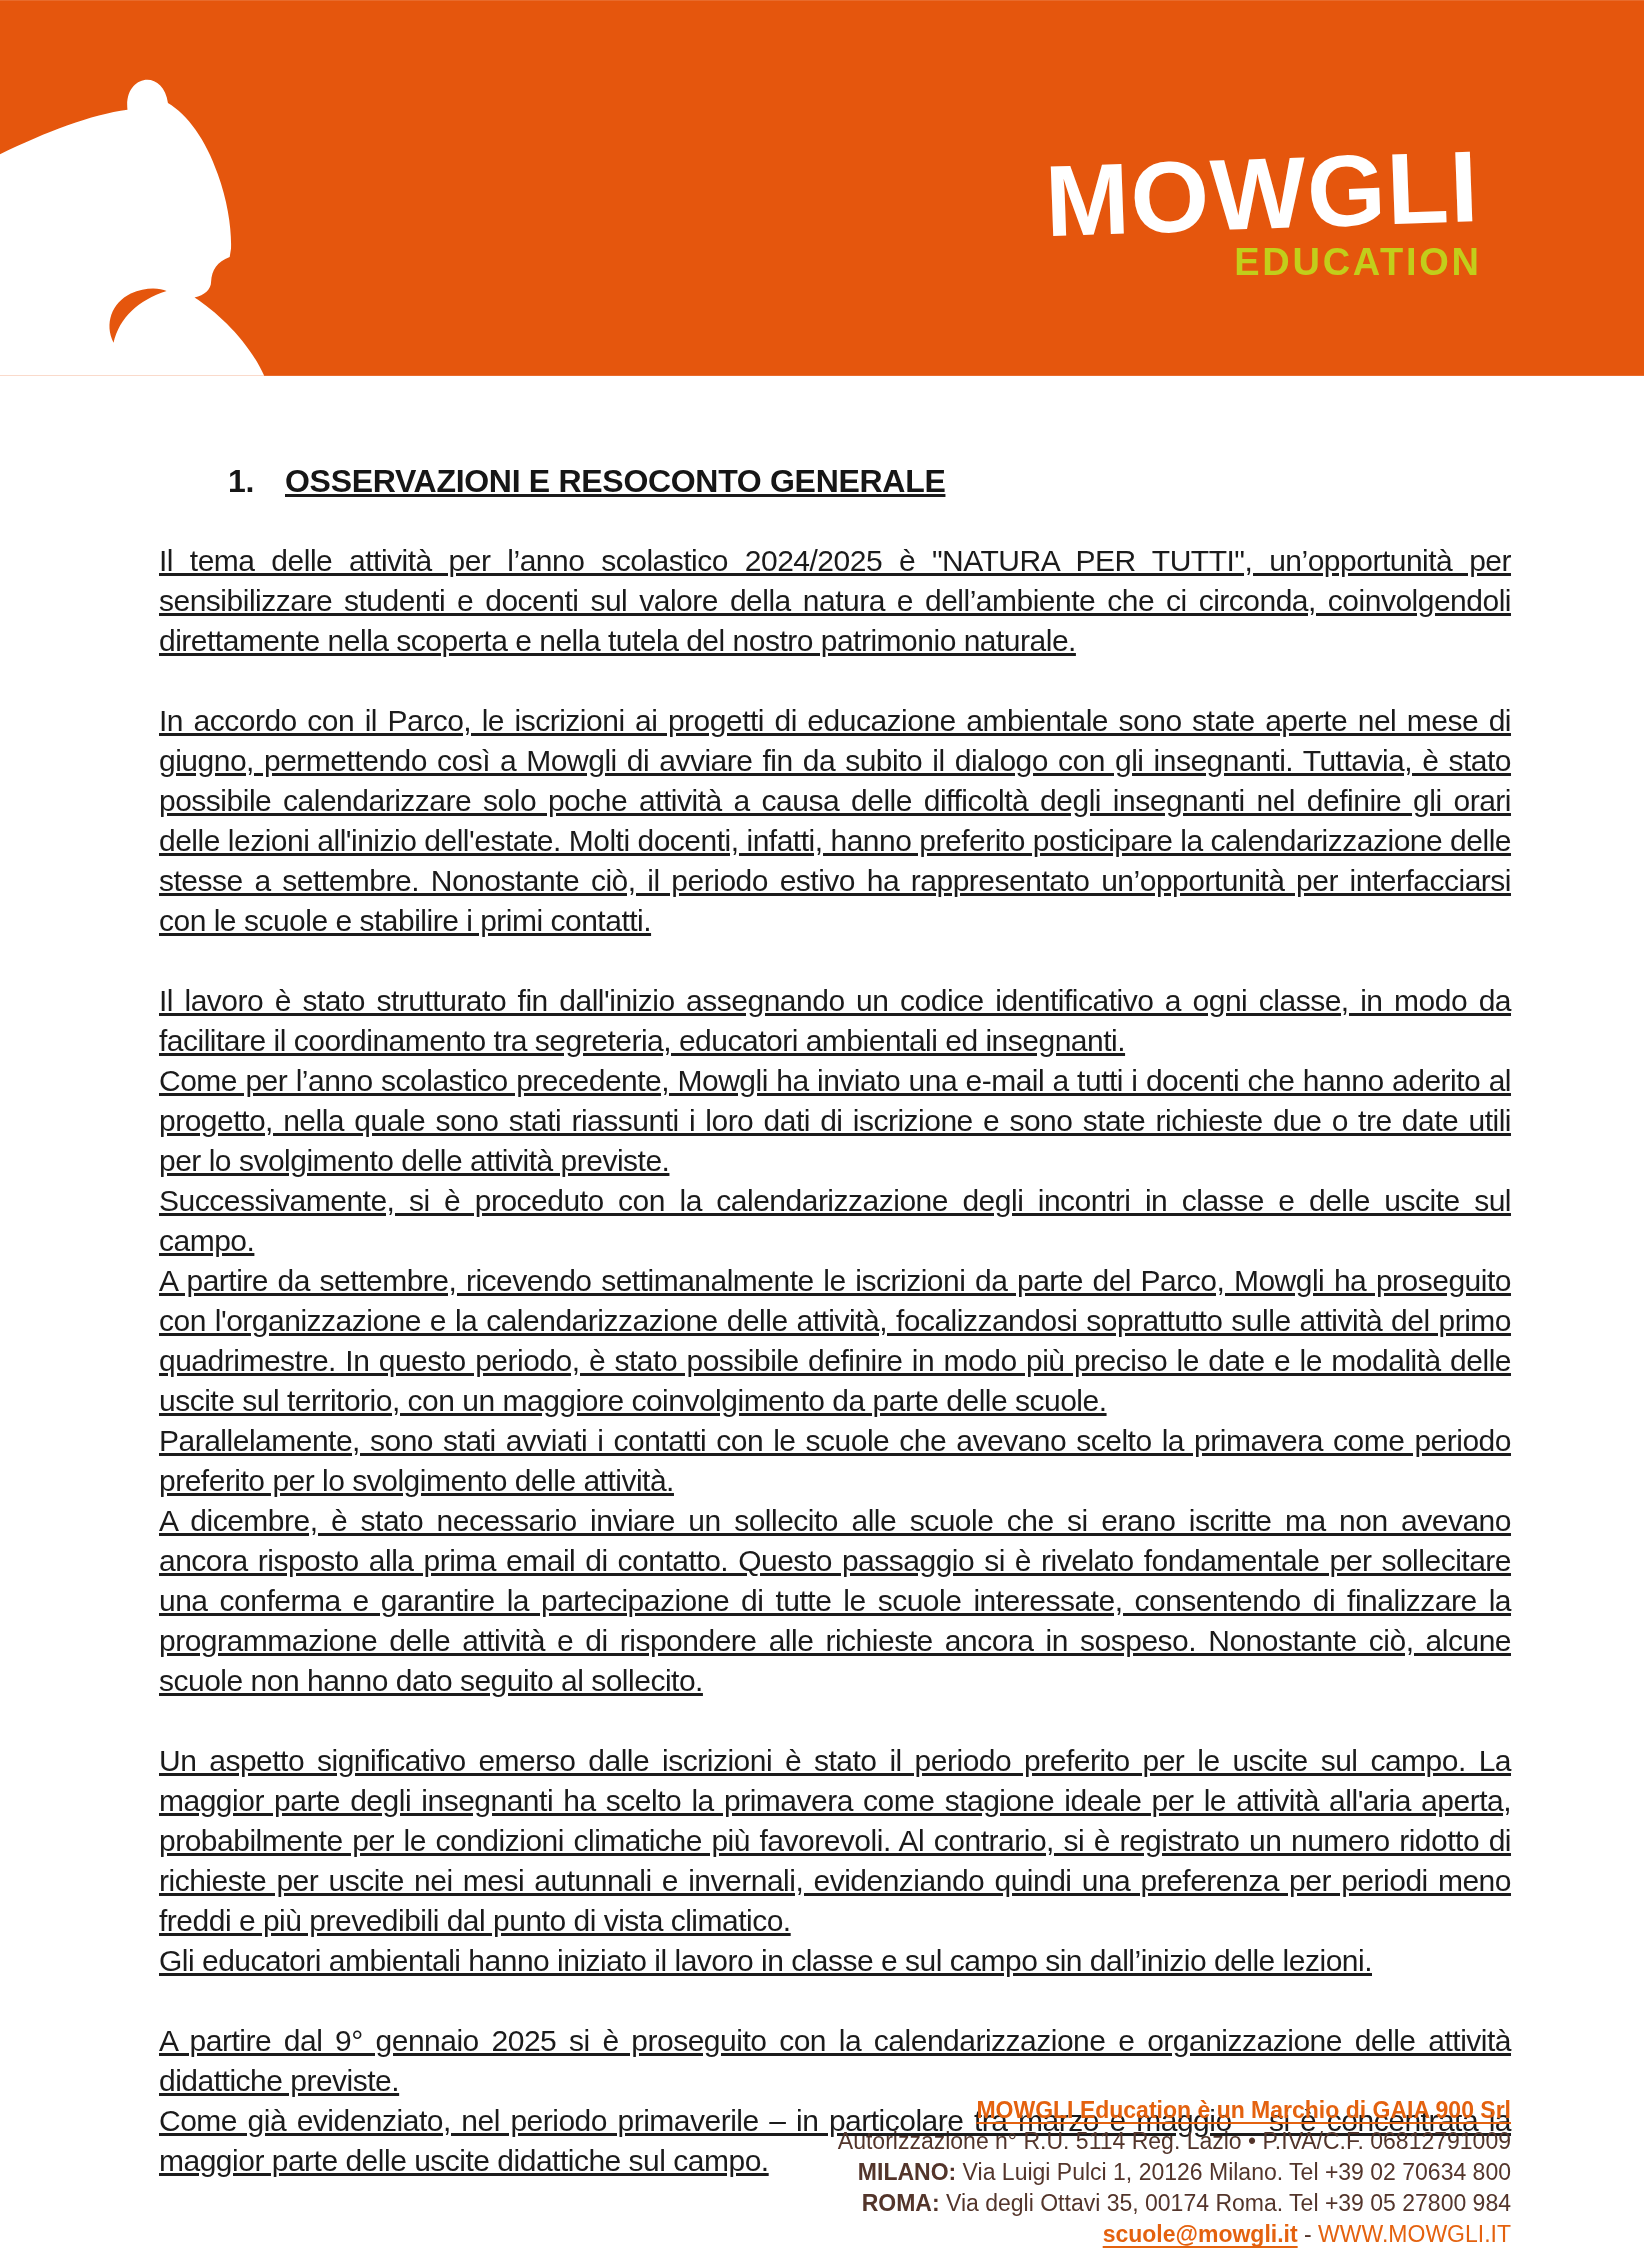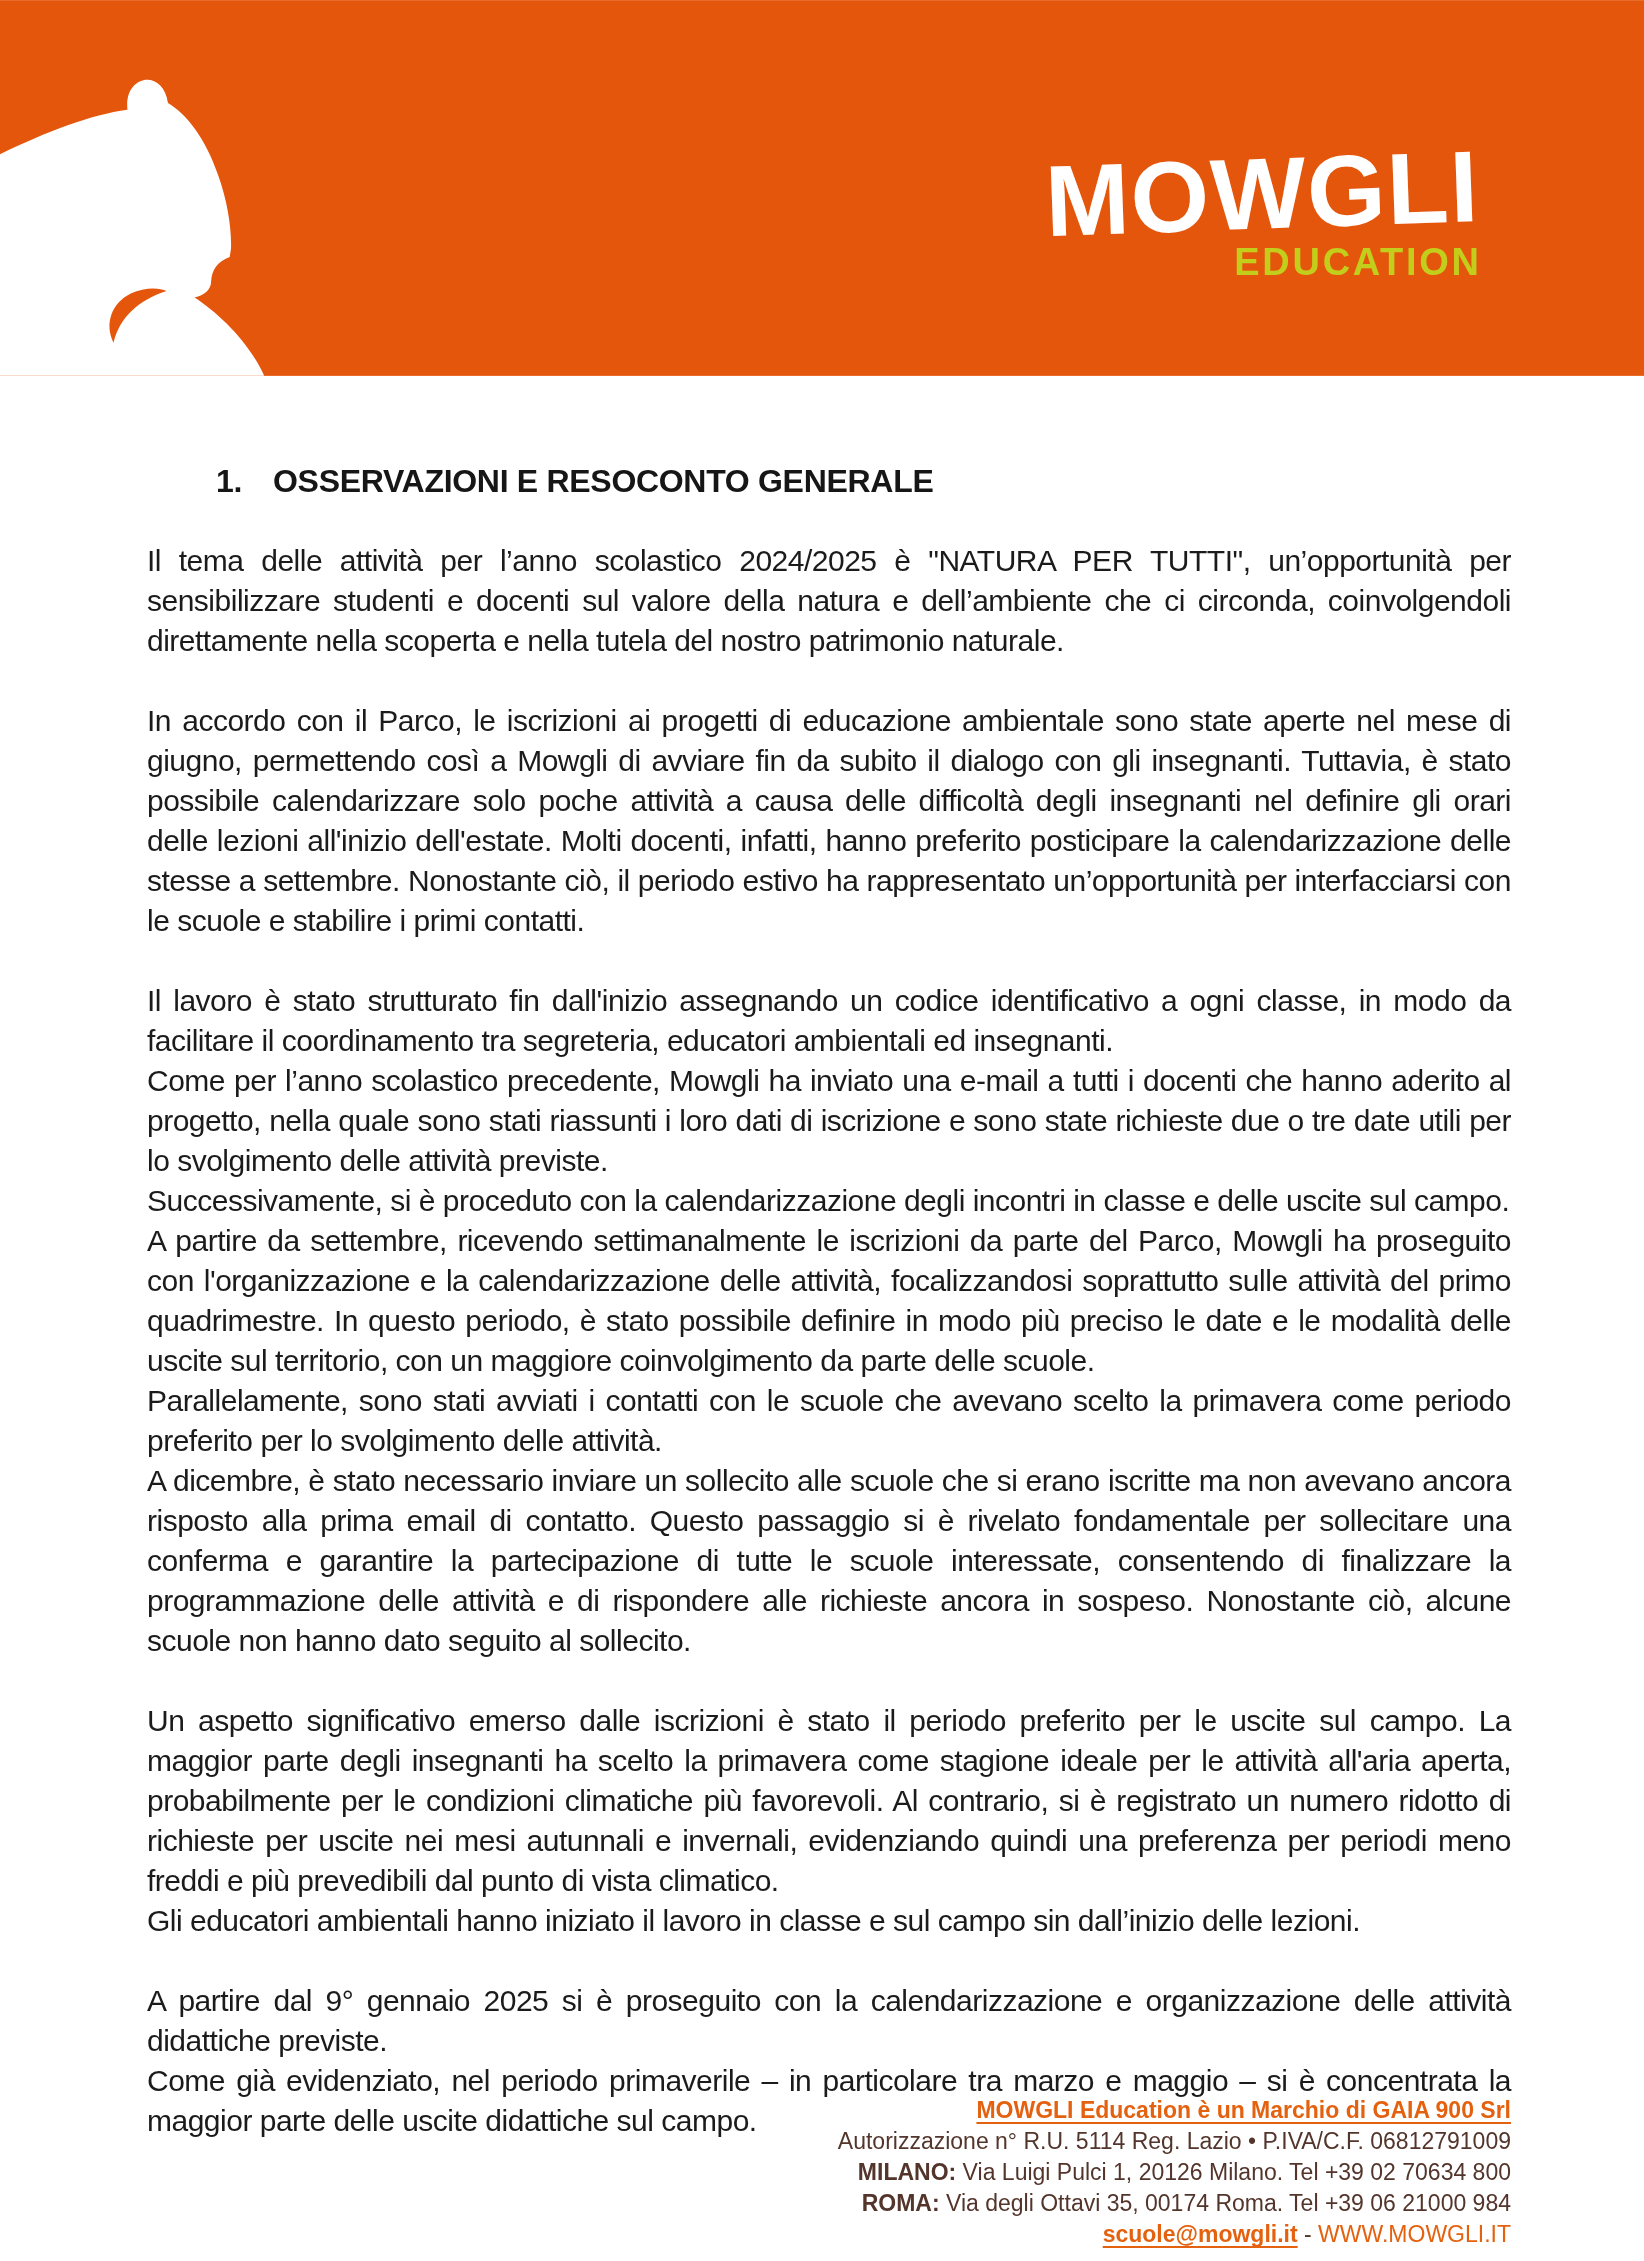--- a/index.html
+++ b/index.html
@@ -26,23 +26,24 @@
     font-family:"Liberation Sans",sans-serif;
   }
   .logo-sub{
     margin-top:6.6px;
     font-size:38px;line-height:38px;font-weight:bold;
     letter-spacing:2.7px;margin-right:-2.7px;
     color:var(--logo-sub-color);
   }
   
   .content{
-    position:absolute;top:376px;left:0;right:0;
+    position:absolute;top:376px;left:12px;right:0;
     padding:85px 134px 0 147px;
     color:#1b1b1b;
+    text-decoration:underline;
   }
   h1.heading{
     margin:0 0 40px 0;
     padding-left:69px;
     font-size:32px;line-height:40px;font-weight:bold;
     letter-spacing:-0.3px;
     color:#161616;
   }
   h1.heading .h-num{display:inline-block;width:57px;}
   .block{margin:8px 0 40px 0;}
@@ -136,18 +137,18 @@
           <p>A partire dal 9° gennaio 2025 si è proseguito con la calendarizzazione e organizzazione delle attività didattiche previste.</p>
           <p>Come già evidenziato, nel periodo primaverile – in particolare tra marzo e maggio – si è concentrata la maggior parte delle uscite didattiche sul campo.</p>
         </div>
       </div>
   </main>
 
   <footer class="footer">
     <div class="f-line brand">MOWGLI Education è un Marchio di GAIA 900 Srl</div>
     <div class="f-line"><span>Autorizzazione n° R.U. 5114 Reg. Lazio • P.IVA/C.F. 06812791009</span></div>
     <div class="f-line"><b>MILANO:</b><span> Via Luigi Pulci 1, 20126 Milano. Tel +39 02 70634 800</span></div>
-    <div class="f-line"><b>ROMA:</b><span> Via degli Ottavi 35, 00174 Roma. Tel +39 06 21000 984</span></div>
+    <div class="f-line"><b>ROMA:</b><span> Via degli Ottavi 35, 00174 Roma. Tel +39 05 27800 984</span></div>
     <div class="f-line"><a class="email">scuole@mowgli.it</a><span> - </span><a class="site">WWW.MOWGLI.IT</a></div>
   </footer>
 
 </div>
 
 
 </body></html>

